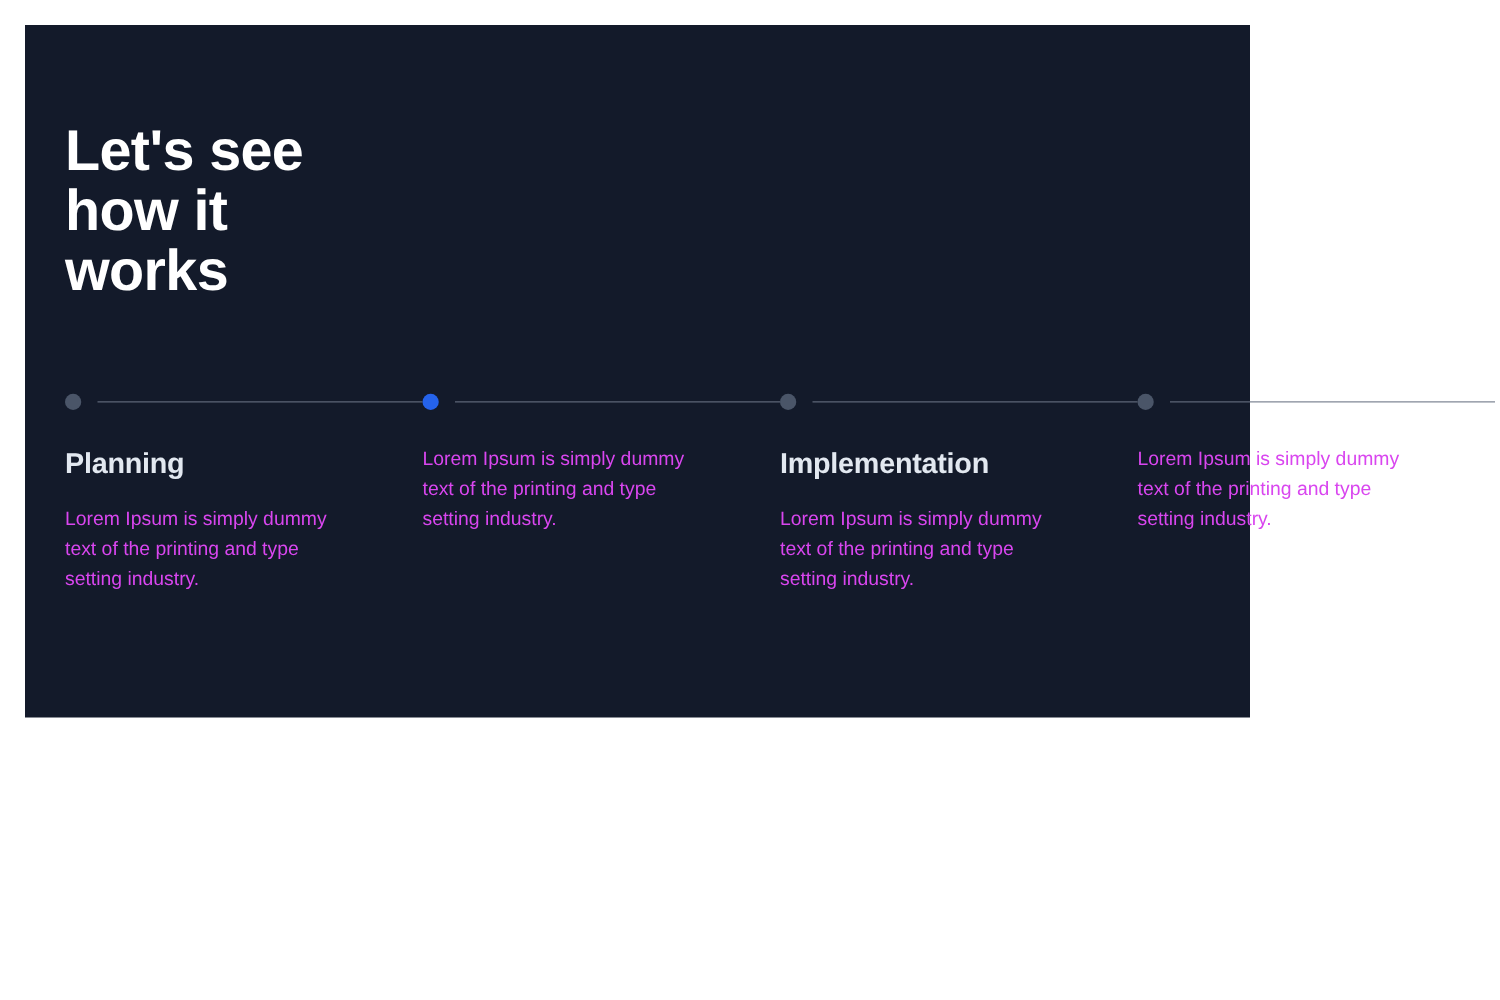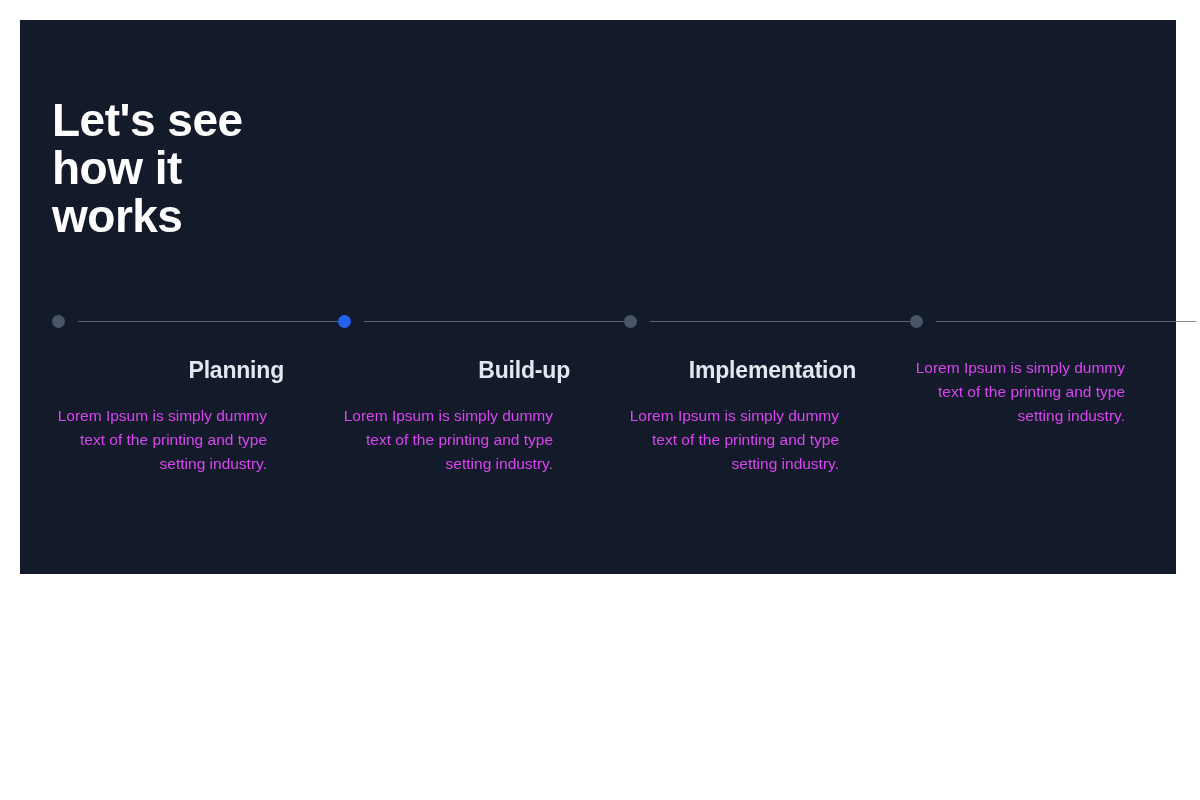--- a/index.html
+++ b/index.html
@@ -19,21 +19,21 @@
     position: relative;
     width: 1200px;
     height: 800px;
   }
 
   
   .hero-panel {
     position: absolute;
     left: 20px;
     top: 20px;
-    width: 1156px;
+    width: 980px;
     height: 554px;
     background: #131a2a;
     box-sizing: border-box;
   }
 
   
   .hero-title {
     position: absolute;
     left: 32px;
     top: 76px;
@@ -89,21 +89,20 @@
     height: 1px;
     background: #6b7384;
     margin-left: 13px;
     flex: 1 1 auto;
     opacity: 0.85;
   }
 
   .step-body {
     padding-top: 24px;
     padding-right: 54px;
-    text-align: right;
   }
 
   .step-title {
     margin: 0 0 20px 0;
     font-size: 23px;
     line-height: 28px;
     font-weight: 700;
     color: #e2e8f0;
     letter-spacing: -0.2px;
   }
@@ -139,21 +138,20 @@
           <p class="step-text">Lorem Ipsum is simply dummy text of the printing and type setting industry.</p>
         </div>
       </div>
 
       <div class="step is-active">
         <div class="step-marker">
           <span class="step-dot"></span>
           <span class="step-line"></span>
         </div>
         <div class="step-body">
-          <h2 class="step-title">Build-up</h2>
           <p class="step-text">Lorem Ipsum is simply dummy text of the printing and type setting industry.</p>
         </div>
       </div>
 
       <div class="step">
         <div class="step-marker">
           <span class="step-dot"></span>
           <span class="step-line"></span>
         </div>
         <div class="step-body">

